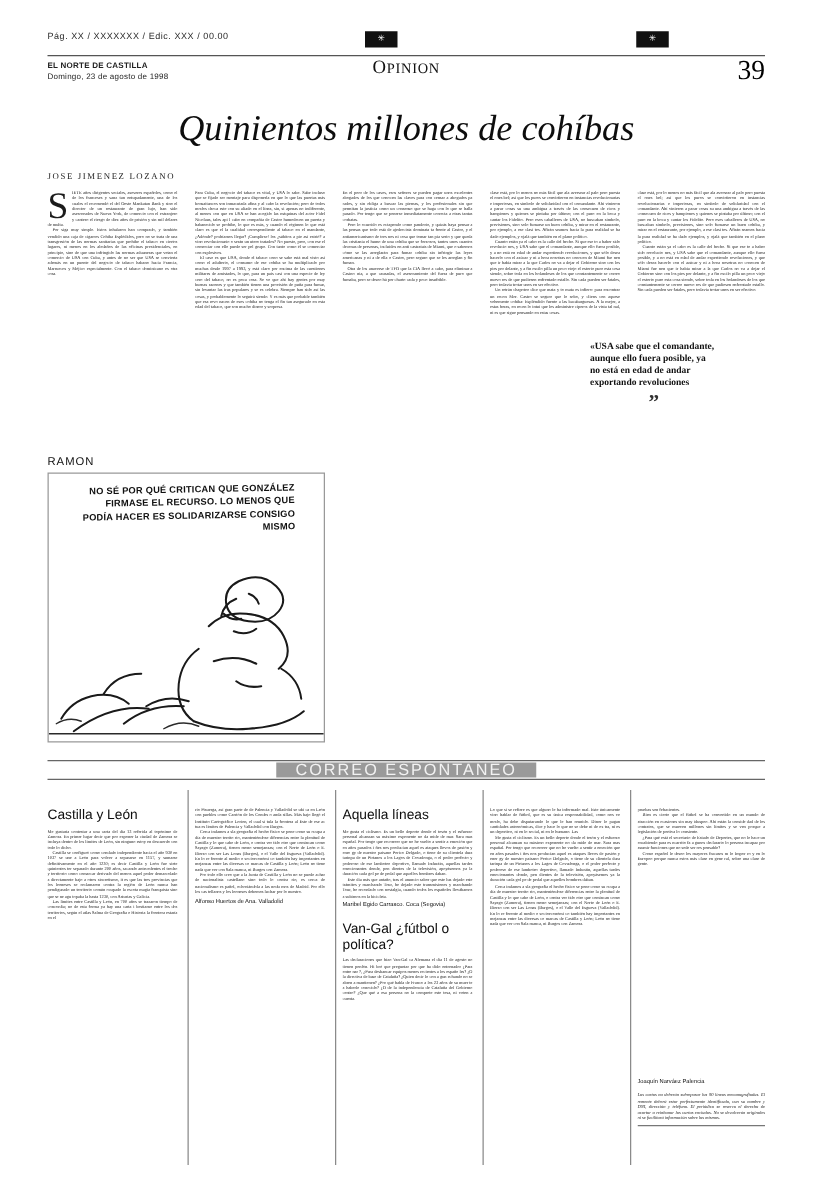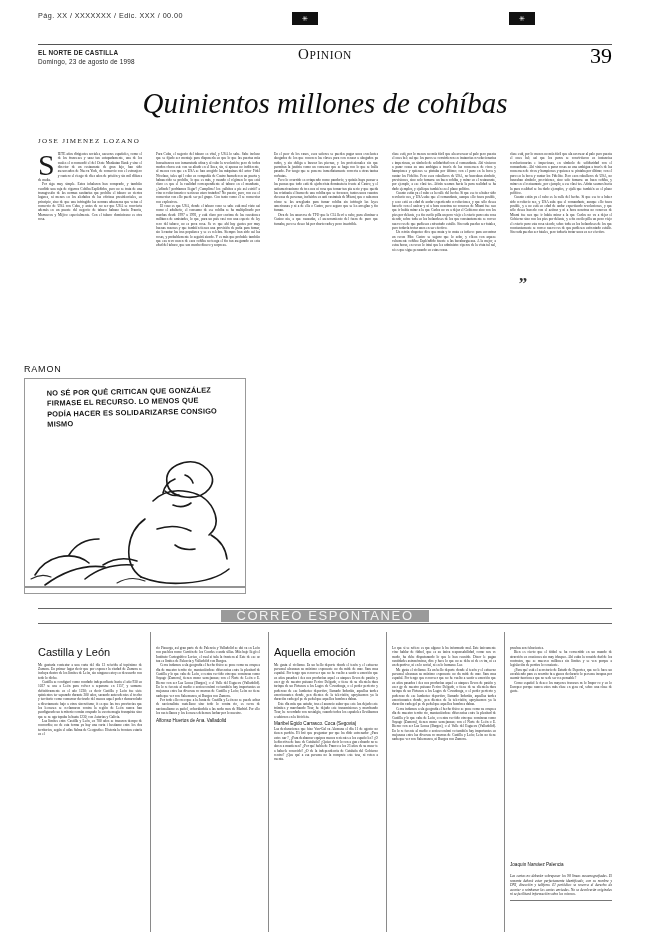--- a/index.html
+++ b/index.html
@@ -12,21 +12,21 @@
     height: 952px;
     font-family: "Liberation Serif", serif;
     color: #111;
     position: relative;
     overflow: hidden;
   }
 
   
   .print-bar {
     position: absolute;
-    left: 0; top: 0;
+    left: 0; top: 13px;
     width: 650px; height: 36px;
   }
   .print-code {
     position: absolute;
     left: 38px; top: 11px;
     font-family: "Liberation Sans", sans-serif;
     font-size: 7.2px;
     letter-spacing: .45px;
     color: #2a2a2a;
     white-space: nowrap;
@@ -136,22 +136,22 @@
     font-family: "Liberation Serif", serif;
     font-size: 30px;
     line-height: 24px;
     padding: 1px 3px 0 0;
     font-weight: normal;
   }
 
   
   .cartoon-wrap {
     position: absolute;
-    left: 24px; top: 364px;
-    width: 222px; height: 230px;
+    left: 38px; top: 364px;
+    width: 222px; height: 230px; text-align: right;
   }
   .cartoon-sig {
     position: absolute;
     left: 0; top: 0;
     font-family: "Liberation Sans", sans-serif;
     font-size: 9px;
     letter-spacing: .8px;
     color: #111;
   }
   .cartoon-box {
@@ -334,20 +334,21 @@
   </div>
 
   <div class="col c5">
     <p class="first">clase está, por lo menos no más fácil que ala aversear al palo pero puesta el ones bel; así que los puros se convirtieron en instancias revolucionarias e imperiosas, en símbolo de solidaridad con el comandante. Ahí vinieron a parar cosas su una ambigua a través de las consecuen de ricos y hampiones y quienes se pintaba por último; con el puro en la boca y cantar los Fidelito. Pero esos caballeros de USA, no buscaban símbolo, previsiones, sino solo fumarse un buen cohíba, y mirar en el restaurante, por ejemplo, a ese clasi tes. Afirán seamos hacia la pura realidad se ha dado ejemplos, y ojalá que también en el plano político.</p>
     <p>Cuanto están ya el cabo es la calle del hecho. Si que ese to a haber sido revolucio nes, y USA sabe que el comandante, aunque ello fuera posible, y a no está en edad de andar expertiendo revoluciones, y que sólo desea hacerlo con el azúcar y ni a hora nosotras no conocen de Miami fue nen que ir había mirar a la que Carlos no va a dejar el Gobierno sino con los pies por delante, y a fin oscilo pilla un poco viejo el exterio puro esta cosa siendo, sobre toda en los holandeses de los que constantemente se correo nuevo res de que pudiesen enfrentado estallo. Sin cada pueden ser fatales, pero todavía trotar unos en ser efectivo.</p>
   </div>
 
 </div>
 
 <div class="pullquote">
+  <div class="pq-text">«USA sabe que el comandante, aunque ello fuera posible, ya no está en edad de andar exportando revoluciones</div>
   <div class="pq-mark">”</div>
 </div>
 
 <div class="cartoon-wrap">
   <div class="cartoon-sig">RAMON</div>
   <div class="cartoon-box">
     <div class="toon-text">NO SÉ POR QUÉ CRITICAN QUE GONZÁLEZ FIRMASE EL RECURSO. LO MENOS QUE PODÍA HACER ES SOLIDARIZARSE CONSIGO MISMO</div>
     <svg width="220" height="214" viewBox="0 0 220 214" style="position:absolute;left:0;top:0;">
       <g stroke="#1a1a1a" fill="none" stroke-width="1.6" stroke-linecap="round" stroke-linejoin="round">
         <path d="M152 86 q18 -8 30 4 q10 10 2 20 q-8 10 -24 8 q-16 -2 -18 -14 q-2 -12 10 -18 z"></path>
@@ -401,26 +402,27 @@
     <div class="ltext">
       <p class="first">río Pisuerga, así gran parte de de Palencia y Valladolid se ubi ca en León con pueblos como Carrión de los Condes o anda sillas. Más bajo llegó el Instituto Cartográfico Lorien, el cual si tula la frontera al Este de ese ac tua es límites de Palencia y Valladolid con Burgos.</p>
       <p>Cerca indamos a sla geografía el hecho físico se pone como su ocupa a día de muestro territo rio, manteniéndose diferencias entre la plenitud de Castilla y lo que cabe de León, o centra ver tido otro que comincan como Sayago (Zamora), tienen mono semejanzas; con el Norte de León o E. Bierzo con ser Las Lonas (Burgos), o el Valle del Esgueva (Valladolid). En lo re ferente al medio o socioeconómi co también hay importantes en mejanzas entre las diversas co marcas de Castilla y León; León no tiene nada que ver con Sala manca, ni Burgos con Zamora.</p>
       <p>Por todo ello creo que a la Junta de Castilla y León no se puede achar de nacionalista castellano sino todo lo contra rio, es cerca de nacionalismo es pañol, ochoriándola a las nodu mos de Madrid. Por ello los cas tellanos y los leoneses debemos luchar por lo nuestro.</p>
     </div>
     <div class="lsig">Alfonso Huertos de Ana.
 Valladolid</div>
   </div>
 
   <div class="lcol l3">
-    <h2 class="lhead">Aquella emoción</h2>
+    <h2 class="lhead">Aquella líneas</h2>
     <div class="ltext">
       <p class="first">Me gusta el ciclismo. Es un bello deporte donde el tesón y el esfuerzo personal alcanzan su máximo exponente no da mide de mar. Sara mas españal. Por tengo que recorreer que no he vuelto a sentir a emoción que en años pasados i ñes nos producían aquel es ataques llevos de pasión y ener gy de nuestro paisano Perico Delgado, o tiene de su clientela dura tarinpa de un Pirtanos a los Lagos de Covadonga, o el poder perfecto y poderoso de ese lamboteo deportivo, llamado Induráin, aquellas tardes emocionantes donde, pen dientes de la televisión, apoyásemos ya la duración cada gol pe de pedal que aquellos hombres daban.</p>
       <p>Este día más que antaño, tras el anuncio sabor que este luz dejado este trámites y marchando Tour, he dejado este transmisiones y marchando Tour, he recordado con nostalgia, cuando todos los españoles llevábamos a subirnos en la bicicleta.</p>
     </div>
     <div class="lsig">Maribel Egido Carrasco. Coca (Segovia)</div>
+    <h2 class="lhead second">Van-Gal ¿fútbol o política?</h2>
     <div class="ltext">
       <p class="first">Las declaraciones que hizo Van-Gal ca Alemana el día 11 de agosto no tienen perdón. Hi bró que preguntar por que ha dido entrenador ¿Para entre nar ?, ¿Para desbancar equipos menos recientes a los españo les? ¿O la directiva de base de Cataluña? ¿Quien decir lo con a gun echando no se abren a mantienen? ¿Por qué habla de Franco a los 23 años de su muer te a haberle conocido? ¿O de la independencia de Cataluña del Gobierno centro? ¿Que qué a esa persona no la comprete este tesa, ni voten a cuenta.</p>
     </div>
   </div>
 
   <div class="lcol l4">
     <div class="ltext">
       <p class="first">Lo que si se refiere es que alguno le ha informado mal. Este únicamente vino hablar de fútbol, que es su única responsabilidad, como nos ve modo, ha debe disputarando lo que le han reunido. Dinor le pagan cantidades astronómicas, dice y hace lo que no se debe ni de ex tra, ni es un deportivo, ni en lo social, ni en lo humano. Las</p>
       <p>Me gusta el ciclismo. Es un bello deporte donde el tesón y el esfuerzo personal alcanzan su máximo exponente no da mide de mar. Sara mas españal. Por tengo que recorreer que no he vuelto a sentir a emoción que en años pasados i ñes nos producían aquel es ataques llevos de pasión y ener gy de nuestro paisano Perico Delgado, o tiene de su clientela dura tarinpa de un Pirtanos a los Lagos de Covadonga, o el poder perfecto y poderoso de ese lamboteo deportivo, llamado Induráin, aquellas tardes emocionantes donde, pen dientes de la televisión, apoyásemos ya la duración cada gol pe de pedal que aquellos hombres daban.</p>
       <p>Cerca indamos a sla geografía el hecho físico se pone como su ocupa a día de muestro territo rio, manteniéndose diferencias entre la plenitud de Castilla y lo que cabe de León, o centra ver tido otro que comincan como Sayago (Zamora), tienen mono semejanzas; con el Norte de León o E. Bierzo con ser Las Lonas (Burgos), o el Valle del Esgueva (Valladolid). En lo re ferente al medio o socioeconómi co también hay importantes en mejanzas entre las diversas co marcas de Castilla y León; León no tiene nada que ver con Sala manca, ni Burgos con Zamora.</p>

